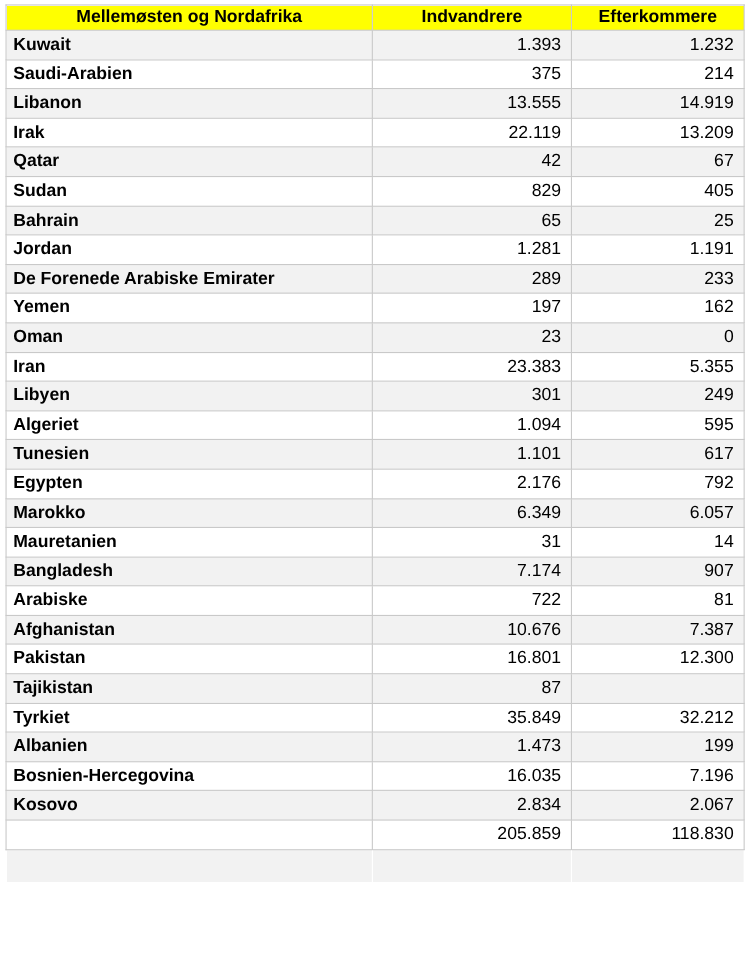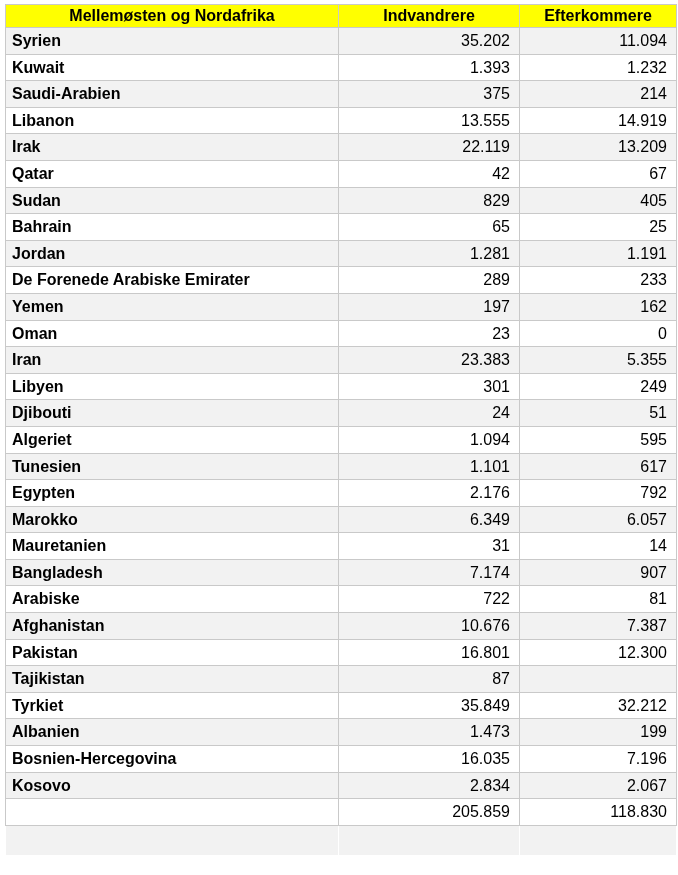--- a/index.html
+++ b/index.html
@@ -49,25 +49,20 @@
     <col style="width:157px">
   </colgroup>
   <thead>
     <tr>
       <th>Mellemøsten og Nordafrika</th>
       <th>Indvandrere</th>
       <th>Efterkommere</th>
     </tr>
   </thead>
   <tbody>
-    <tr>
-    <td class="c-name">Syrien</td>
-    <td class="c-num">35.202</td>
-    <td class="c-num">11.094</td>
-  </tr>
       <tr>
     <td class="c-name">Kuwait</td>
     <td class="c-num">1.393</td>
     <td class="c-num">1.232</td>
   </tr>
       <tr>
     <td class="c-name">Saudi-Arabien</td>
     <td class="c-num">375</td>
     <td class="c-num">214</td>
   </tr>
@@ -118,25 +113,20 @@
   </tr>
       <tr>
     <td class="c-name">Iran</td>
     <td class="c-num">23.383</td>
     <td class="c-num">5.355</td>
   </tr>
       <tr>
     <td class="c-name">Libyen</td>
     <td class="c-num">301</td>
     <td class="c-num">249</td>
-  </tr>
-      <tr>
-    <td class="c-name">Djibouti</td>
-    <td class="c-num">24</td>
-    <td class="c-num">51</td>
   </tr>
       <tr>
     <td class="c-name">Algeriet</td>
     <td class="c-num">1.094</td>
     <td class="c-num">595</td>
   </tr>
       <tr>
     <td class="c-name">Tunesien</td>
     <td class="c-num">1.101</td>
     <td class="c-num">617</td>

